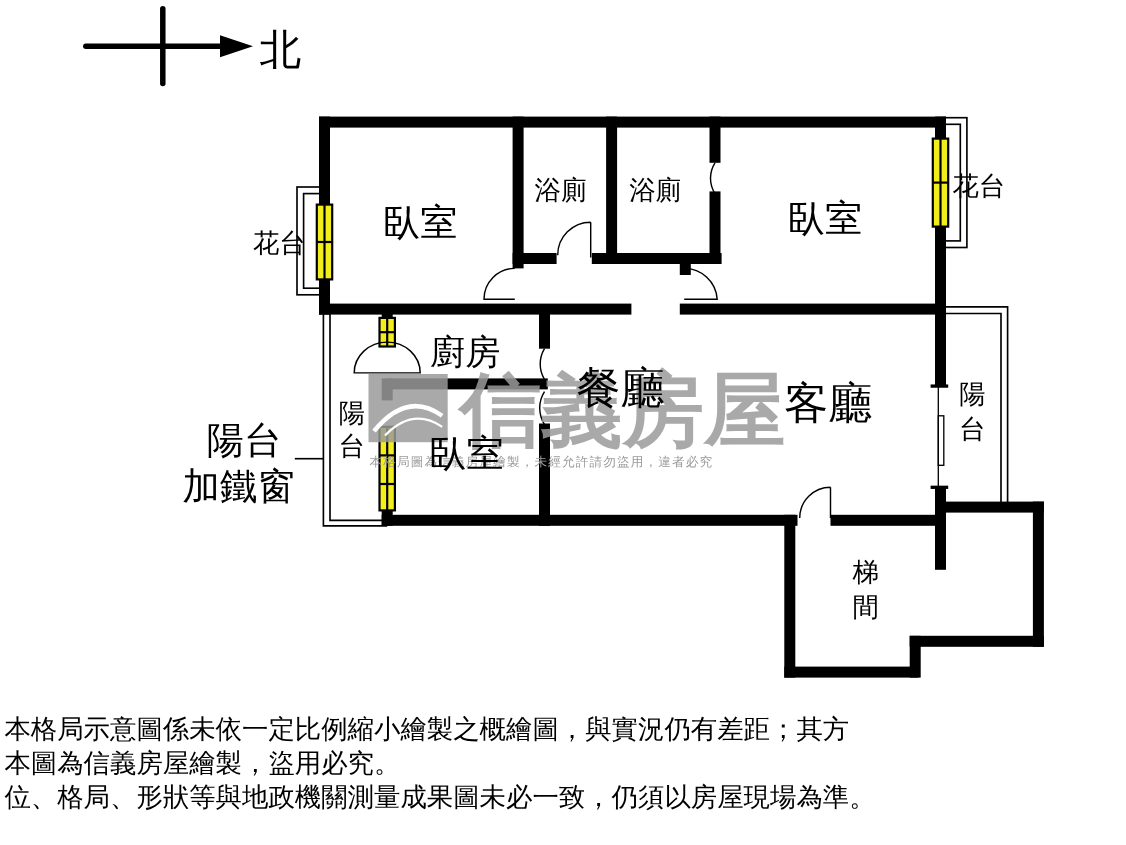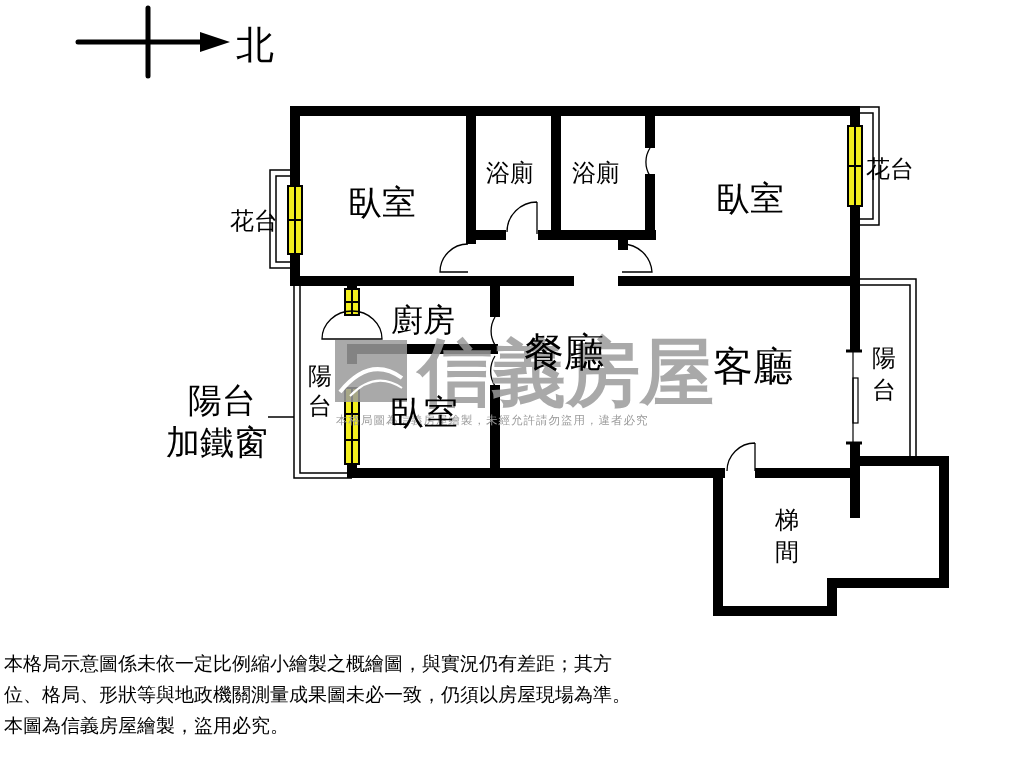--- a/index.html
+++ b/index.html
@@ -1,21 +1,21 @@
 <!DOCTYPE html>
 <html><head>
 <meta charset="utf-8">
 <style>
   html, body { margin: 0; padding: 0; background: #ffffff; }
   body { width: 1024px; height: 768px; position: relative; overflow: hidden; font-family: "DejaVu Sans", "Liberation Sans", sans-serif; }
   #plan { position: absolute; left: 0; top: 0; width: 1024px; height: 640px; }
   .room-label { font-family: "DejaVu Sans", "Liberation Sans", sans-serif; fill: #000; }
   .wm-big { font-family: "DejaVu Sans", "Liberation Sans", sans-serif; fill: #9a9a9a; fill-opacity: 0.85; font-weight: bold; }
   .wm-small { font-family: "DejaVu Sans", "Liberation Sans", sans-serif; fill: #9a9a9a; }
-  .disclaimer { position: absolute; left: 4px; top: 648px; width: 1020px; font-family: "DejaVu Sans", "Liberation Sans", sans-serif; font-size: 19px; line-height: 31px; color: #000; }
+  .disclaimer { position: absolute; left: 4px; top: 648px; width: 1020px; font-family: "DejaVu Sans", "Liberation Sans", sans-serif; font-size: 24px; line-height: 31px; color: #000; }
   .disclaimer div { white-space: nowrap; }
 </style>
 </head>
 <body>
 
 <svg id="plan" viewBox="0 0 1024 640" xmlns="http://www.w3.org/2000/svg">
 
   <g>
     <line x1="78" y1="42" x2="205" y2="42" stroke="#000" stroke-width="5" stroke-linecap="round"></line>
     <line x1="148" y1="8" x2="148" y2="76" stroke="#000" stroke-width="5" stroke-linecap="round"></line>
@@ -146,15 +146,15 @@
   <text class="room-label" x="775" y="528" font-size="24">梯</text>
   <text class="room-label" x="775" y="560" font-size="24">間</text>
 
   <line x1="268" y1="417" x2="294" y2="417" stroke="#000" stroke-width="1.5"></line>
   <text class="room-label" x="188" y="412" font-size="34">陽台</text>
   <text class="room-label" x="166" y="454" font-size="34">加鐵窗</text>
 </svg>
 
 <div class="disclaimer">
   <div>本格局示意圖係未依一定比例縮小繪製之概繪圖，與實況仍有差距；其方</div>
+  <div>本圖為信義房屋繪製，盜用必究。</div>
   <div>位、格局、形狀等與地政機關測量成果圖未必一致，仍須以房屋現場為準。</div>
-  <div>本圖為信義房屋繪製，盜用必究。</div>
 </div>
 
 </body></html>

